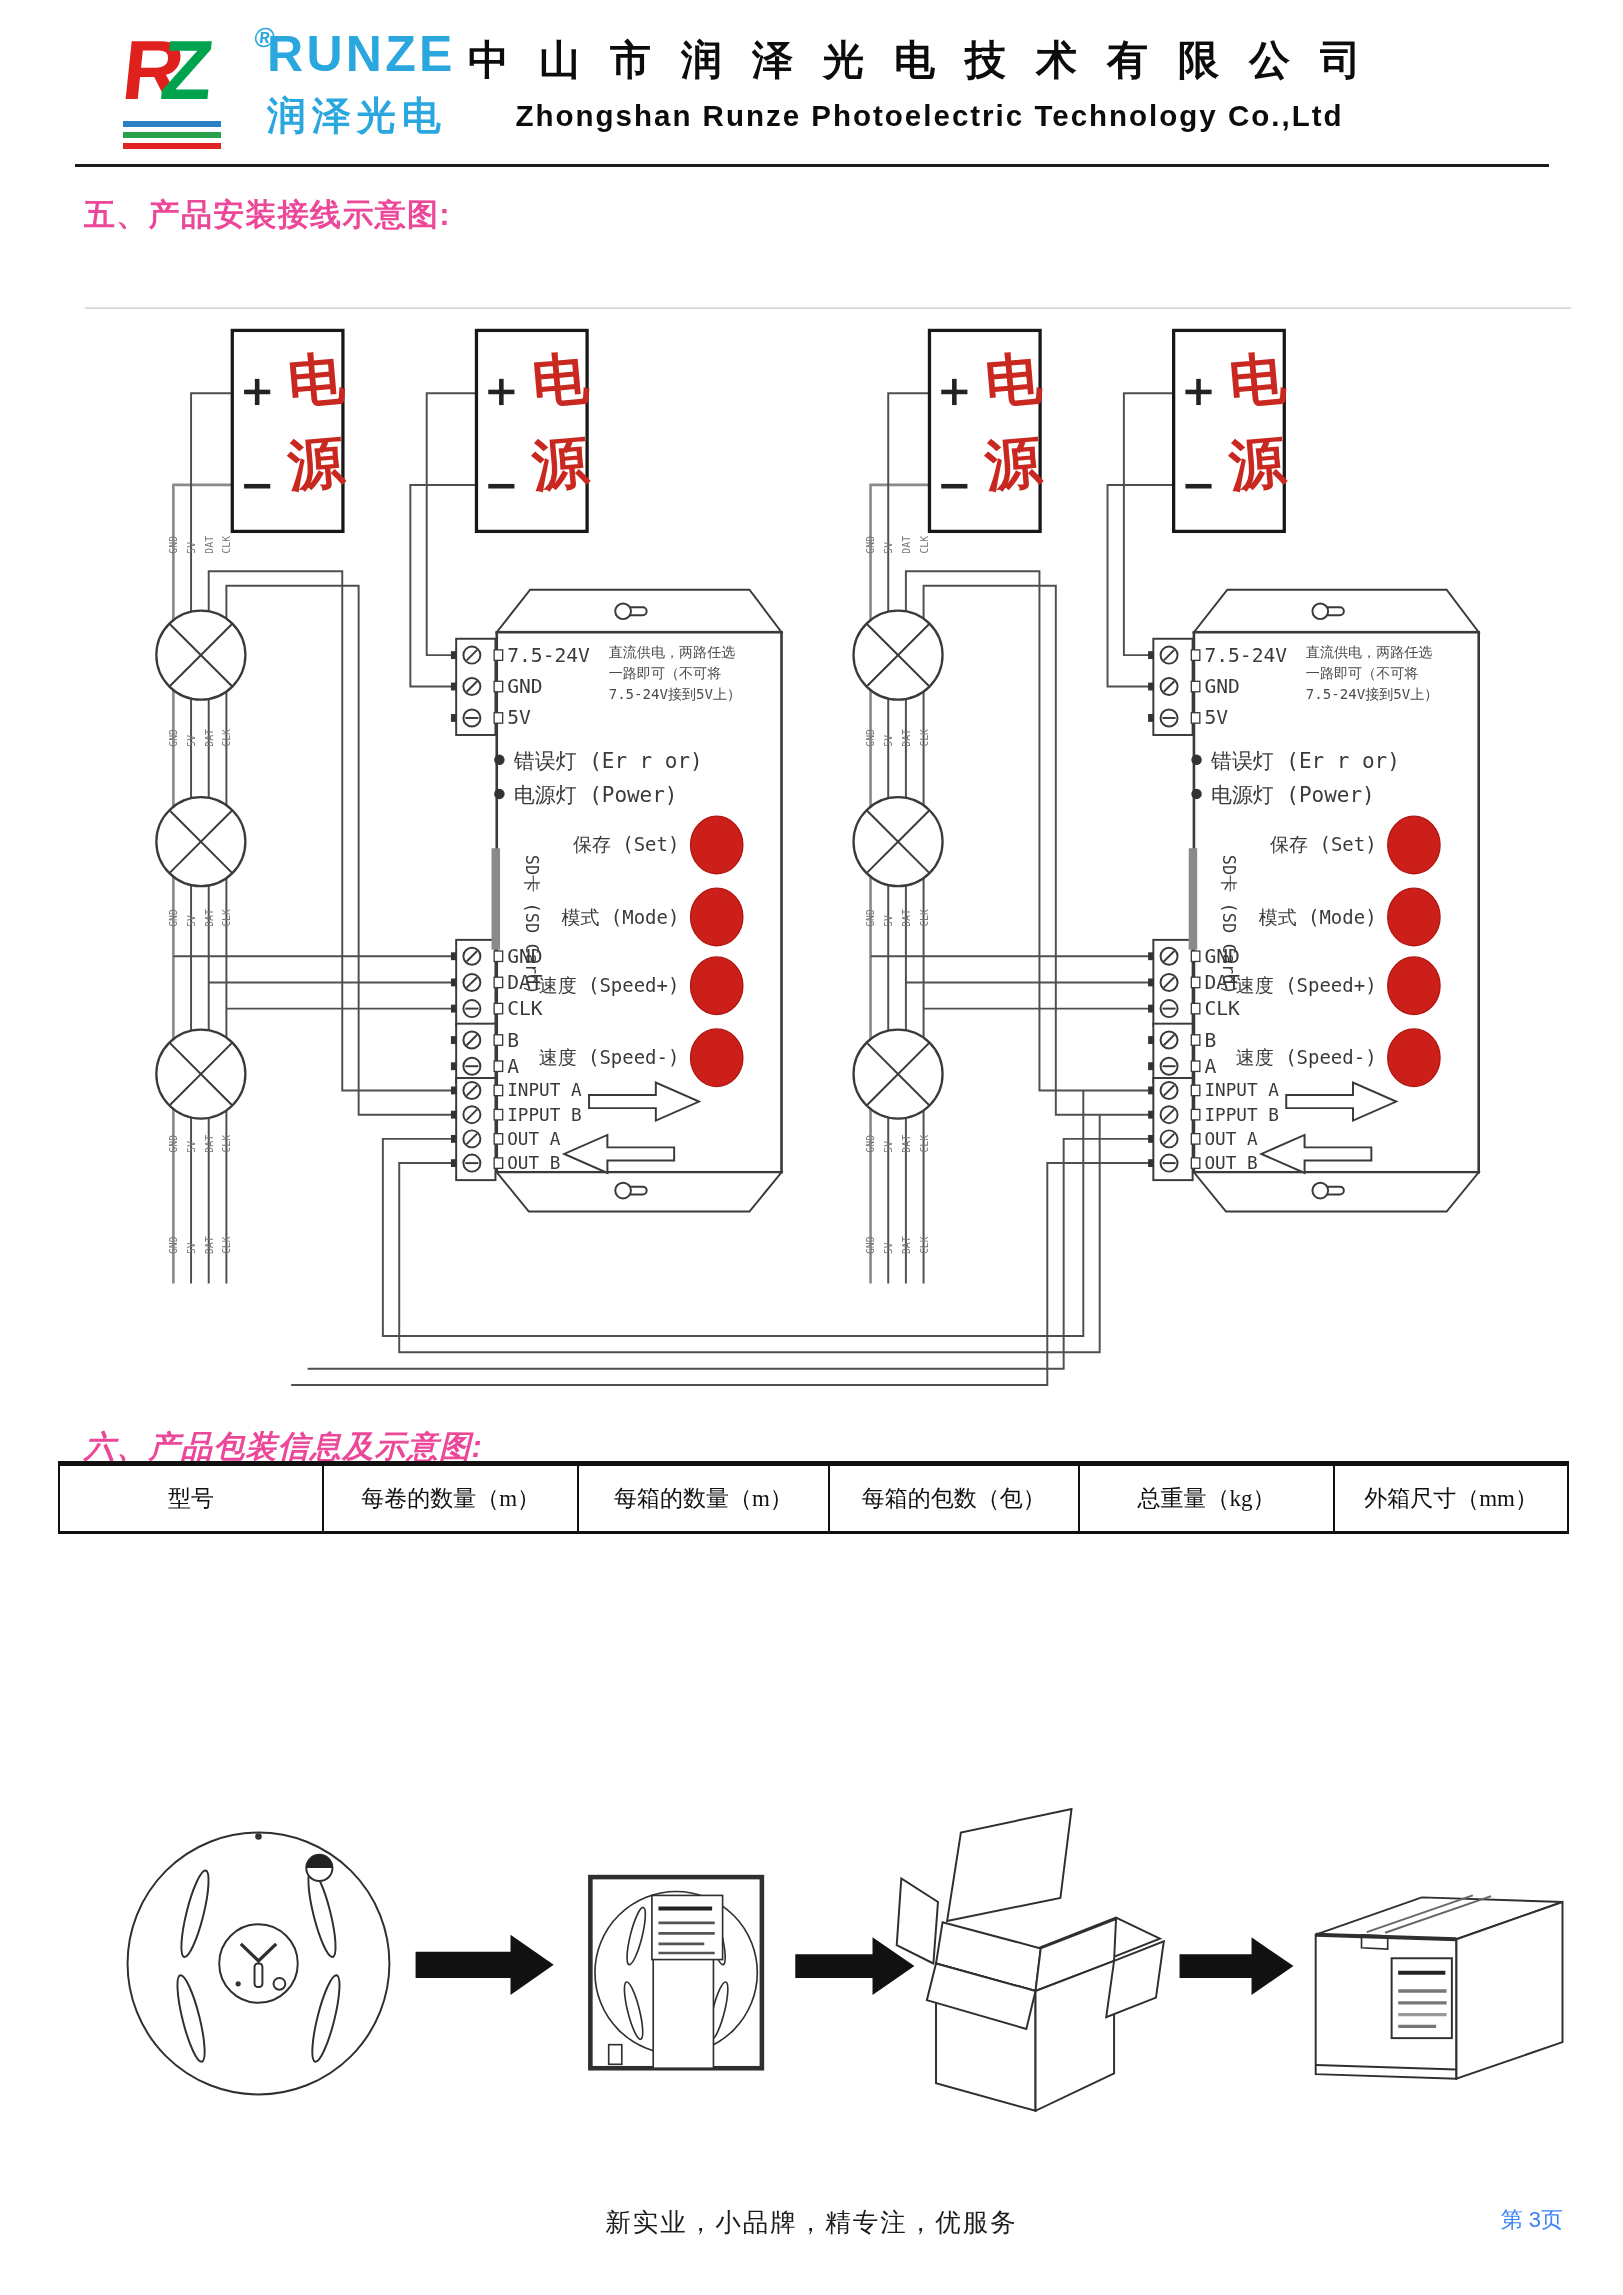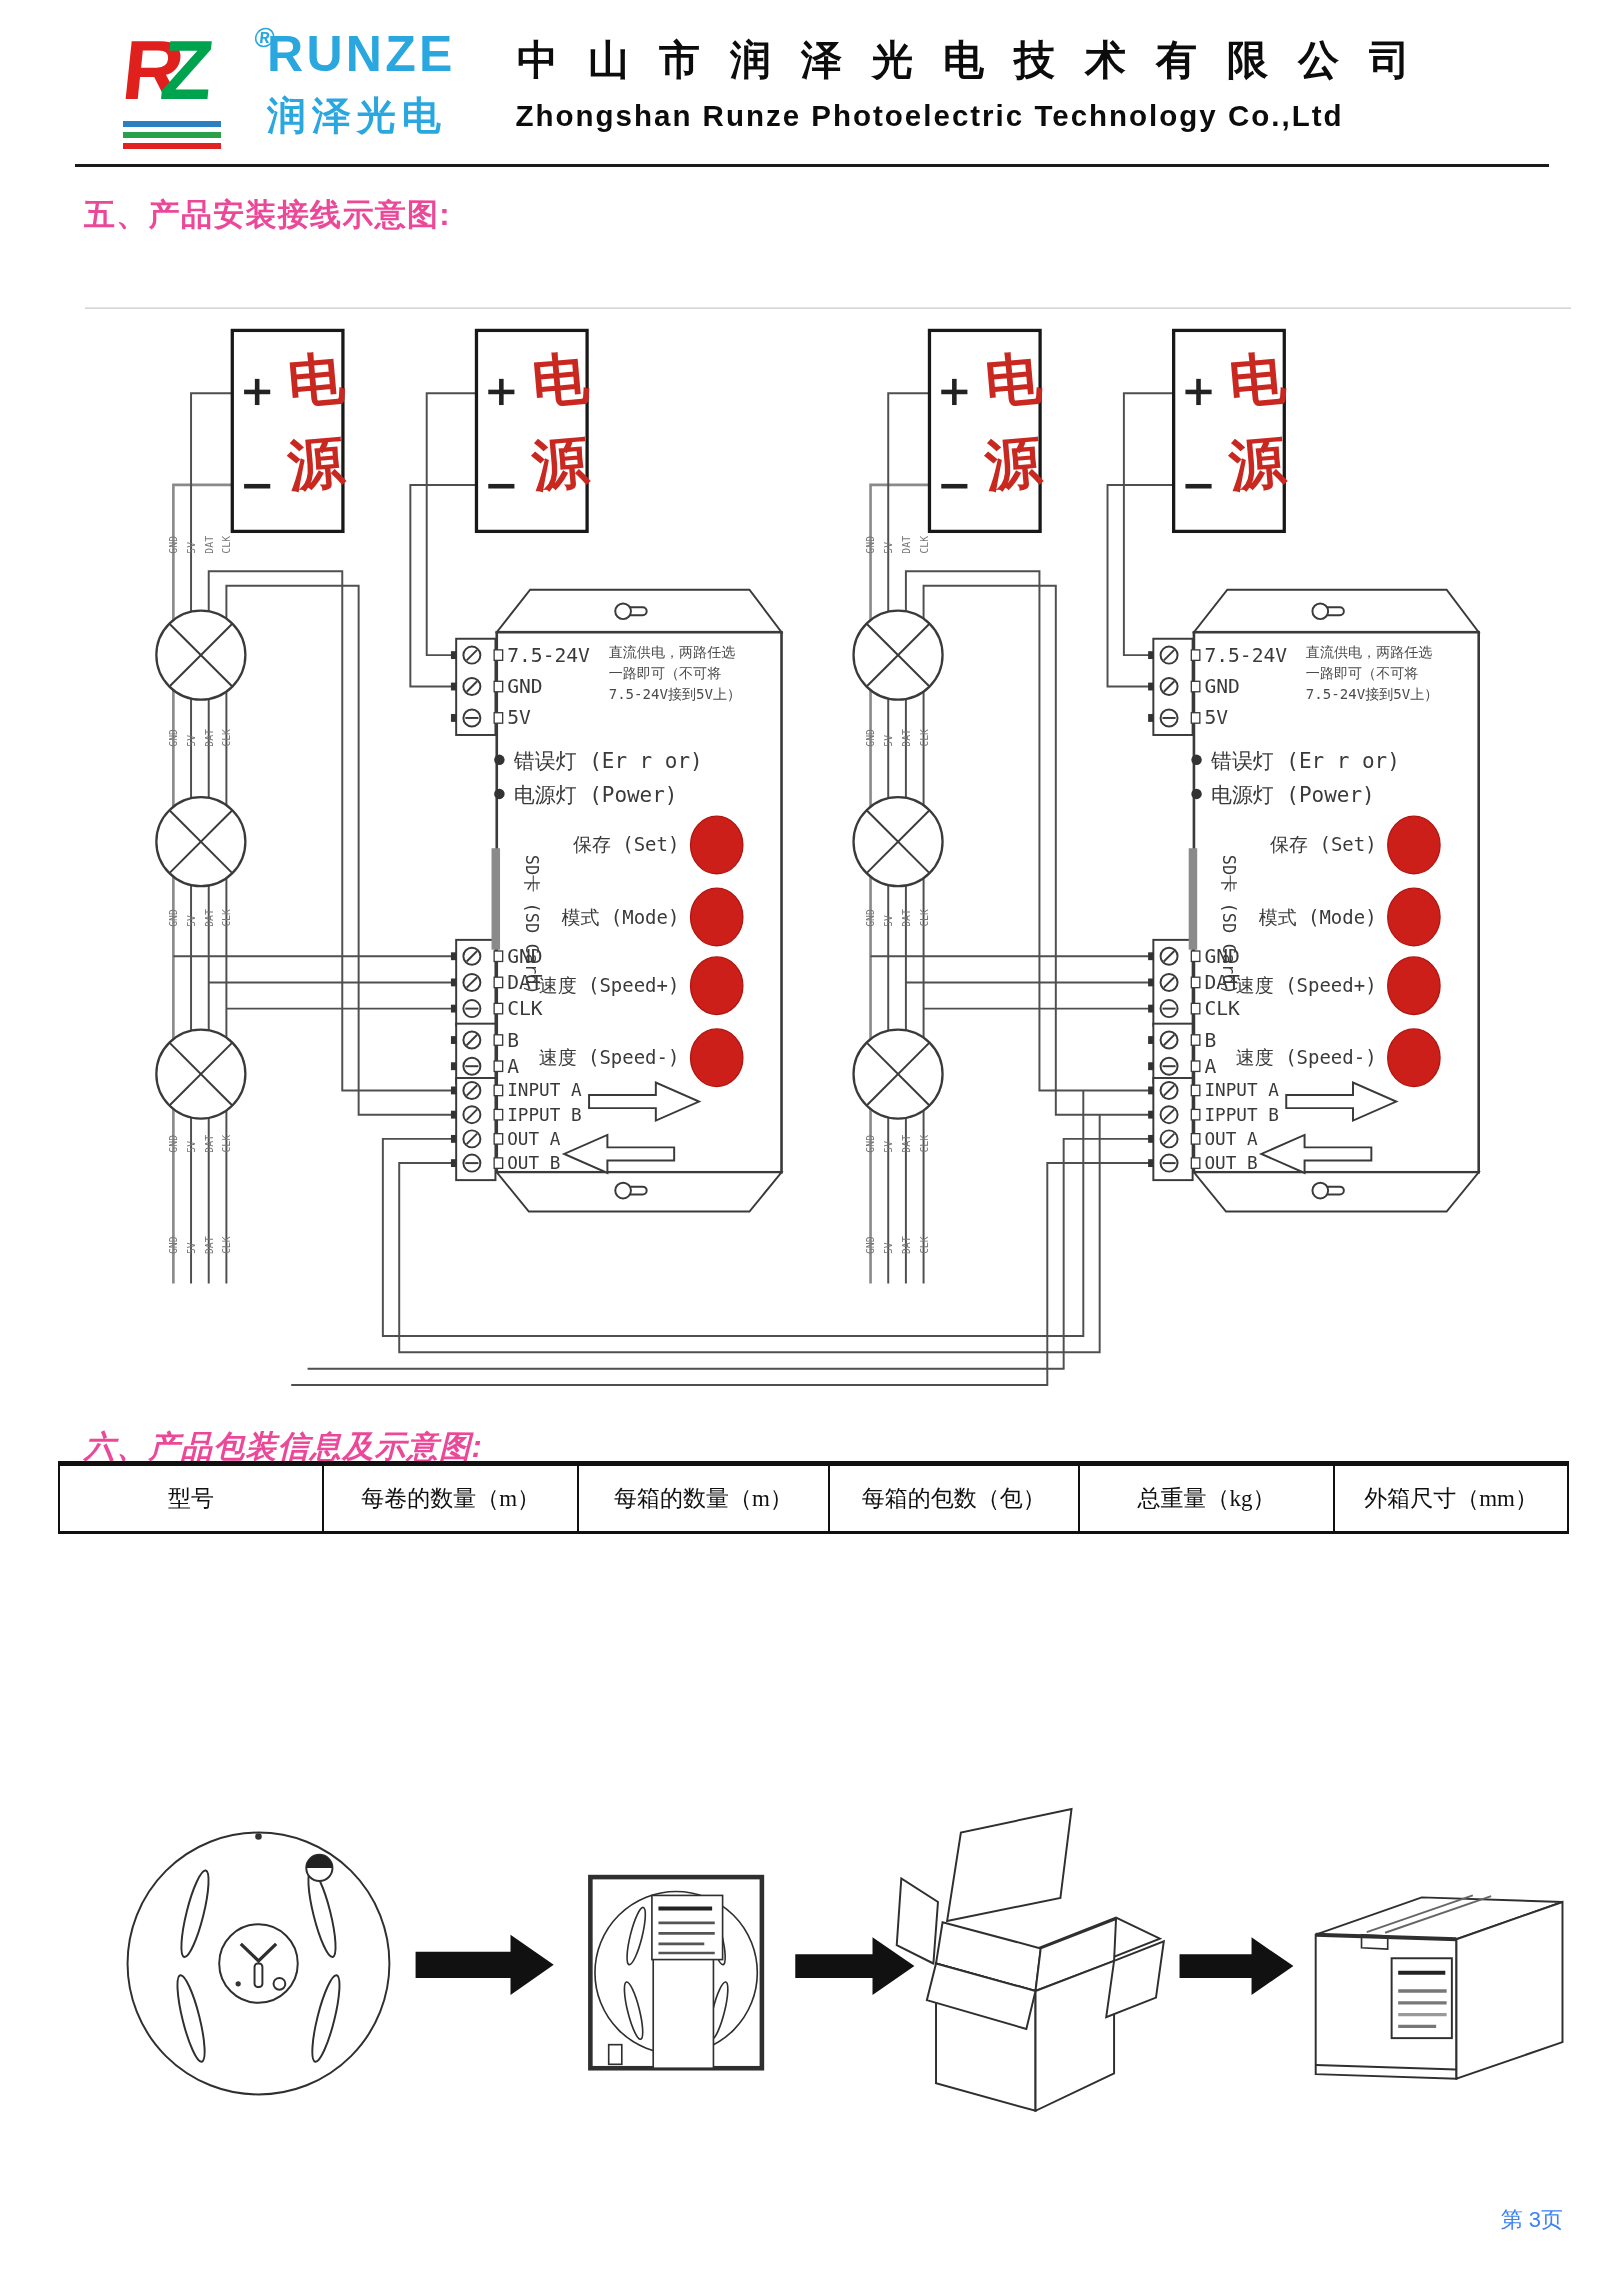--- a/index.html
+++ b/index.html
@@ -13,21 +13,21 @@
   .rz .z{color:#00a34d;}
   .reg{position:absolute;left:128px;top:-3.9px;font-size:27.5px;font-weight:700;color:#2aa7df;transform:none;letter-spacing:0;}
   .stripes{margin-top:9.2px;}
   .stripes div{width:98px;height:5.9px;margin-top:5.2px;}
   .st-blue{background:#2b7fc3;}
   .st-green{background:#2aa04d;}
   .st-red{background:#e02321;}
   .logo-right{margin-left:3px;}
   .runze{font-size:50px;font-weight:800;color:#2aa7df;letter-spacing:3.3px;line-height:1.05;}
   .runze-cn{font-size:39px;font-weight:800;color:#2aa7df;letter-spacing:5.9px;margin-top:9.2px;}
-  .company-cn{position:absolute;left:419px;top:33px;width:1021px;text-align:right;
+  .company-cn{position:absolute;left:419px;top:33px;width:1021px;text-align:center;
               font-size:41px;font-weight:800;letter-spacing:30px;white-space:nowrap;color:#0c0c0c;}
   .company-en{position:absolute;left:419px;top:99px;width:1021px;text-align:center;
               font-size:29.5px;font-weight:800;letter-spacing:2px;white-space:nowrap;color:#0c0c0c;}
   .head-rule{position:absolute;left:75px;top:164px;width:1474px;height:2.6px;background:#1b1b1b;}
   
   .sec-title{position:absolute;left:84px;font-size:31px;font-weight:800;color:#ec4899;letter-spacing:1.3px;}
   #sec5{top:194px;}
   #sec6{top:1426px;font-style:italic;}
   
   #wiring-svg{position:absolute;left:85px;top:295px;}
@@ -457,16 +457,17 @@
       <rect x="1996" y="292" width="92" height="122"></rect>
       <line x1="2006" y1="314" x2="2078" y2="314" stroke-width="6" stroke="#222"></line>
       <line x1="2006" y1="342" x2="2080" y2="342" stroke-width="5" stroke="#777"></line>
       <line x1="2006" y1="360" x2="2080" y2="360" stroke-width="5" stroke="#777"></line>
       <line x1="2006" y1="378" x2="2080" y2="378" stroke-width="5" stroke="#999"></line>
       <line x1="2006" y1="396" x2="2064" y2="396" stroke-width="5" stroke="#777"></line>
       <line x1="1880" y1="455" x2="2095" y2="462" stroke-width="3"></line>
     </g>
   </svg>
 
+  <div class="footer-slogan">新实业，小品牌，精专注，优服务</div>
   <div class="footer-page">第 3页</div>
 
 </div>
 
 
 </body></html>

